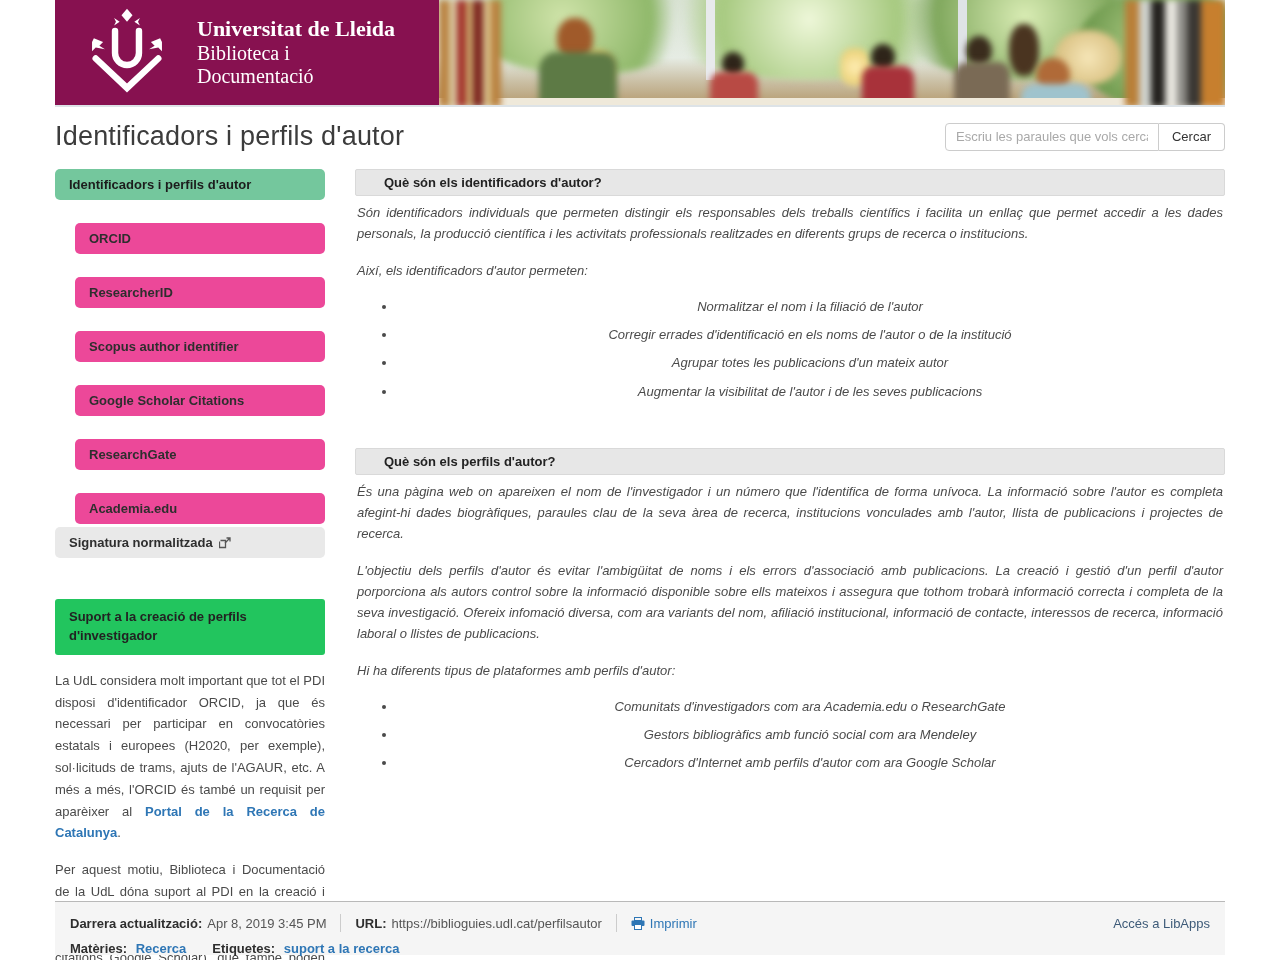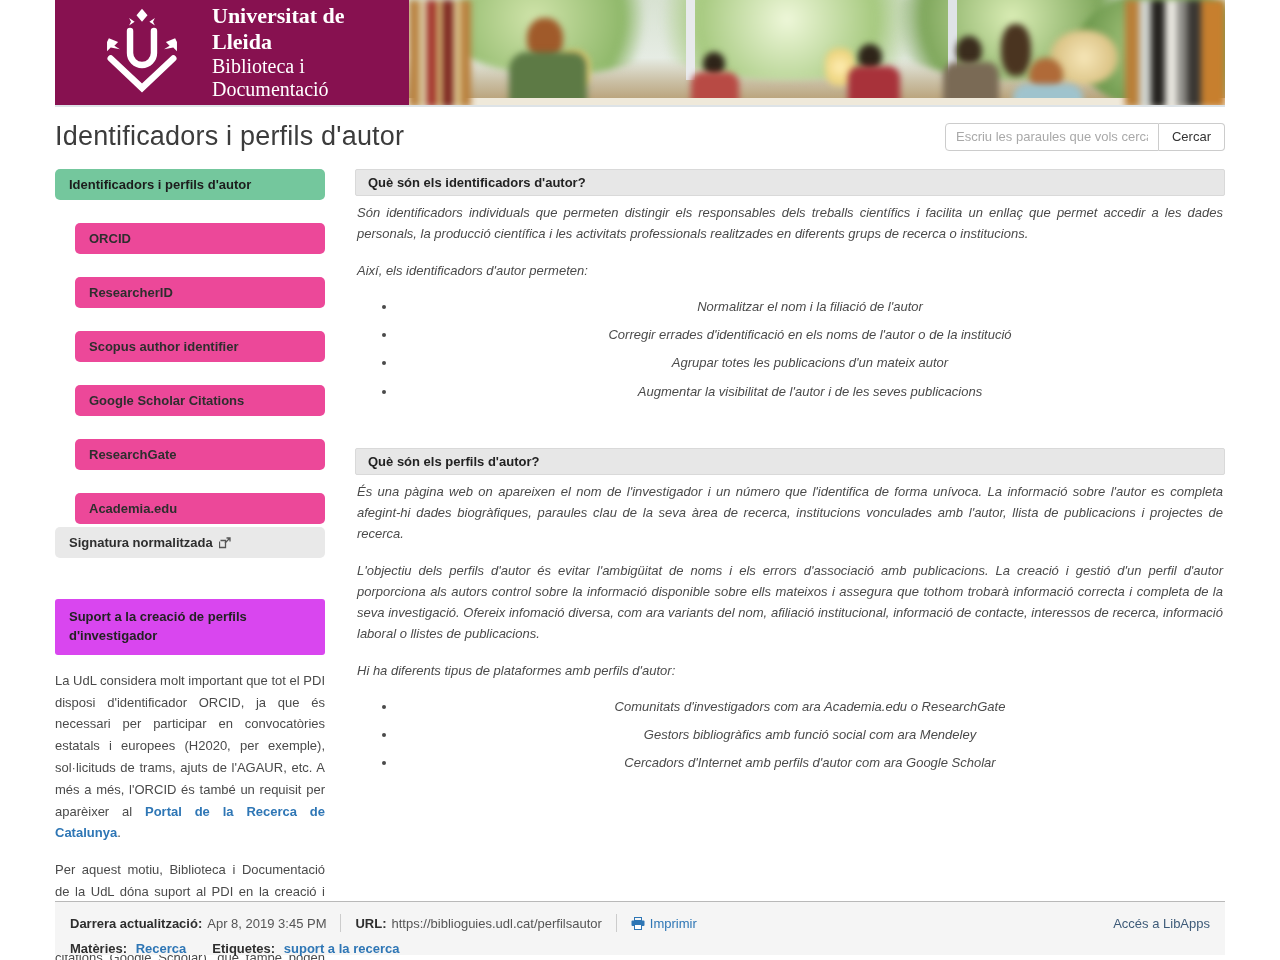--- a/index.html
+++ b/index.html
@@ -8,22 +8,22 @@
     background:#fff;
     font-family:"Liberation Sans", sans-serif;
     color:#444;
     overflow:hidden;
   }
   .container { width:1170px; margin:0 auto; }
 
   
   .banner { display:flex; height:107px; border-bottom:2px solid #dde3e7; }
   .banner-logo {
-    width:354px; background:#871150; color:#fff;
-    display:flex; align-items:center; padding-left:27px; flex-shrink:0;
+    width:384px; background:#871150; color:#fff;
+    display:flex; align-items:center; padding-left:12px; flex-shrink:0;
   }
   .logo-mark { width:120px; height:92px; flex-shrink:0; margin-right:10px; }
   .logo-text { font-family:"Liberation Serif", serif; line-height:1.18; }
   .logo-title { font-size:22px; font-weight:bold; }
   .logo-sub { font-size:20px; font-weight:normal; }
 
   
   .banner-photo { position:relative; flex:1; overflow:hidden; background:linear-gradient(180deg,#d8e2d2 0%,#e6ece4 55%,#cabfa4 78%,#b49a6e 100%); }
   .ph { position:absolute; }
   .blur { filter:blur(3px); }
@@ -85,32 +85,32 @@
     border-radius:5px; padding:8px 14px; font-size:13px; font-weight:bold;
     margin-bottom:3px; cursor:pointer;
   }
   .nav-active { background:#74c79d; color:#1c1c1c; }
   .nav-sub { margin-left:20px; background:#ec4899; color:#2e2e2e;margin-top:23px; }
   .nav-gray { background:#e9e9e9; color:#2e2e2e; display:flex; align-items:center; }
   .ext-icon { width:12px; height:12px; margin-left:6px; flex-shrink:0; }
 
   .support-box { margin-top:41px; }
   .support-header {
-    background:#d946ef; border-radius:3px; padding:9px 14px;
+    background:#22c55e; border-radius:3px; padding:9px 14px;
     font-size:13px; font-weight:bold; color:#222; line-height:1.45;
   }
   .support-body p { font-size:13px; line-height:1.68; text-align:justify; margin-top:15px; color:#4a4a4a; }
   .support-body a { color:#2e76b5; text-decoration:none; }
   a.bold-link { font-weight:bold; }
 
   
   .content-box { margin-bottom:46px; }
   .box-header {
     background:#e7e7e7; border:1px solid #d9d9d9; border-radius:2px;
-    padding:5px 12px; font-size:13px; font-weight:bold; color:#222;
+    padding:5px 28px; font-size:13px; font-weight:bold; color:#222;
   }
   .box-body { padding:6px 2px 0 2px;font-style:italic; }
   .box-body p { font-size:13px; line-height:1.62; text-align:justify; color:#4a4a4a; margin-bottom:16px; }
   .box-body ul { margin:4px 0 0 40px; }
   .box-body li { font-size:13px; color:#4a4a4a; margin-bottom:8px; line-height:1.55;text-align:center; }
 
   
   .footer {
     margin-top:0; background:#f5f5f5; border-top:1px solid #b9b9b9;
     padding:12px 15px 14px 15px; height:54px; font-size:13px;

